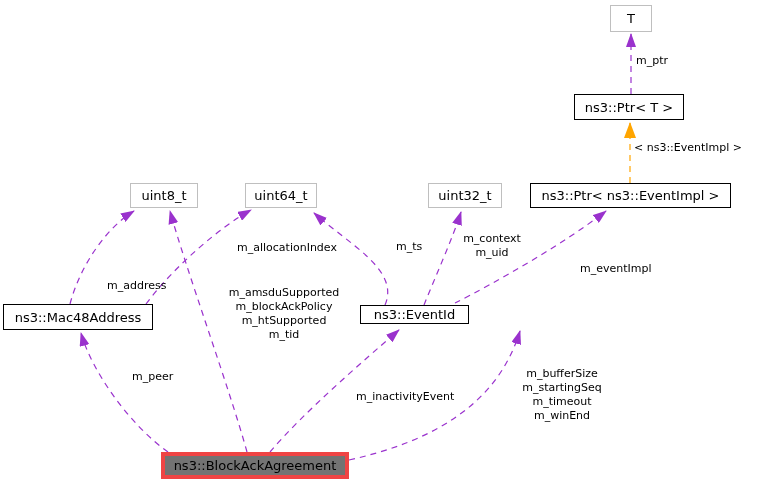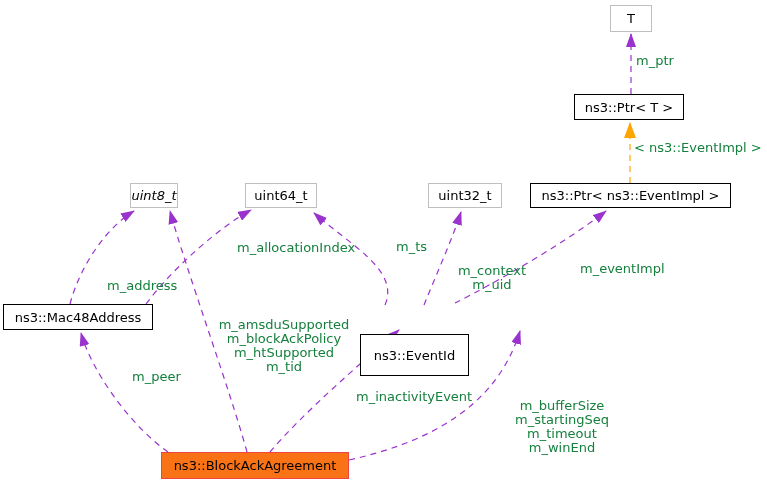--- a/index.html
+++ b/index.html
@@ -8,26 +8,26 @@
     font-family:"DejaVu Sans","Liberation Sans",sans-serif;
     color:#000;overflow:hidden;
   }
   .edges{position:absolute;left:0;top:0;width:767px;height:485px;}
   .node{
     position:absolute;box-sizing:border-box;background:#ffffff;
     border:1.4px solid #000;display:flex;align-items:center;justify-content:center;
     font-size:13px;white-space:nowrap;line-height:1;
   }
   .node.external{border:1px solid #bfbfbf;}
-  .node.focus{background:#f97316;border:1px solid #ef4444;}
+  .node.focus{background:#737373;border:4px solid #ef4444;}
   .elabel{
-    position:absolute;font-size:13px;line-height:14px;white-space:pre-line;
-    color:#15803d;
+    position:absolute;font-size:11px;line-height:14px;white-space:pre-line;
+    color:#000000;
   }
-  .elabel.center{text-align:center;margin-top:32px;}
+  .elabel.center{text-align:center;}
 </style>
 </head>
 <body>
 
 <div class="canvas">
 
   <svg class="edges" width="767" height="485" viewBox="0 0 767 485" xmlns="http://www.w3.org/2000/svg">
     <defs>
       <marker id="ah-purple" viewBox="0 0 14 10" refX="13" refY="5" markerWidth="14" markerHeight="10" orient="auto" markerUnits="userSpaceOnUse">
         <path d="M0,0 L14,5 L0,10 Z" fill="#9a32cd"></path>
@@ -52,29 +52,29 @@
       <path d="M630,183 L630,123" marker-end="url(#ah-orange)"></path>
     </g>
   </svg>
 
   <div class="node external" style="left:610px;top:5px;width:42px;height:27px;">T</div>
 
   <div class="node" style="left:574px;top:94px;width:110px;height:26px;">ns3::Ptr&lt; T &gt;</div>
 
   <div class="node" style="left:530px;top:183px;width:201px;height:25px;">ns3::Ptr&lt; ns3::EventImpl &gt;</div>
 
-  <div class="node external" style="left:130px;top:183px;width:48px;height:25px;font-style:italic;">uint8_t</div>
+  <div class="node external" style="left:130px;top:183px;width:68px;height:25px;">uint8_t</div>
 
   <div class="node external" style="left:245px;top:183px;width:72px;height:25px;">uint64_t</div>
 
   <div class="node external" style="left:428px;top:183px;width:74px;height:25px;">uint32_t</div>
 
   <div class="node" style="left:3px;top:304px;width:150px;height:26px;">ns3::Mac48Address</div>
 
-  <div class="node" style="left:360px;top:305px;width:109px;height:42px;margin-top:29px;">ns3::EventId</div>
+  <div class="node" style="left:360px;top:305px;width:109px;height:19px;">ns3::EventId</div>
 
 
   <div class="node focus" style="left:161px;top:452px;width:188px;height:27px;">ns3::BlockAckAgreement</div>
 
   <div class="elabel" style="left:636px;top:54px;">m_ptr</div>
 
   <div class="elabel" style="left:634px;top:141px;">&lt; ns3::EventImpl &gt;</div>
 
   <div class="elabel" style="left:107px;top:241px;margin-top:38px;">m_address</div>
 

